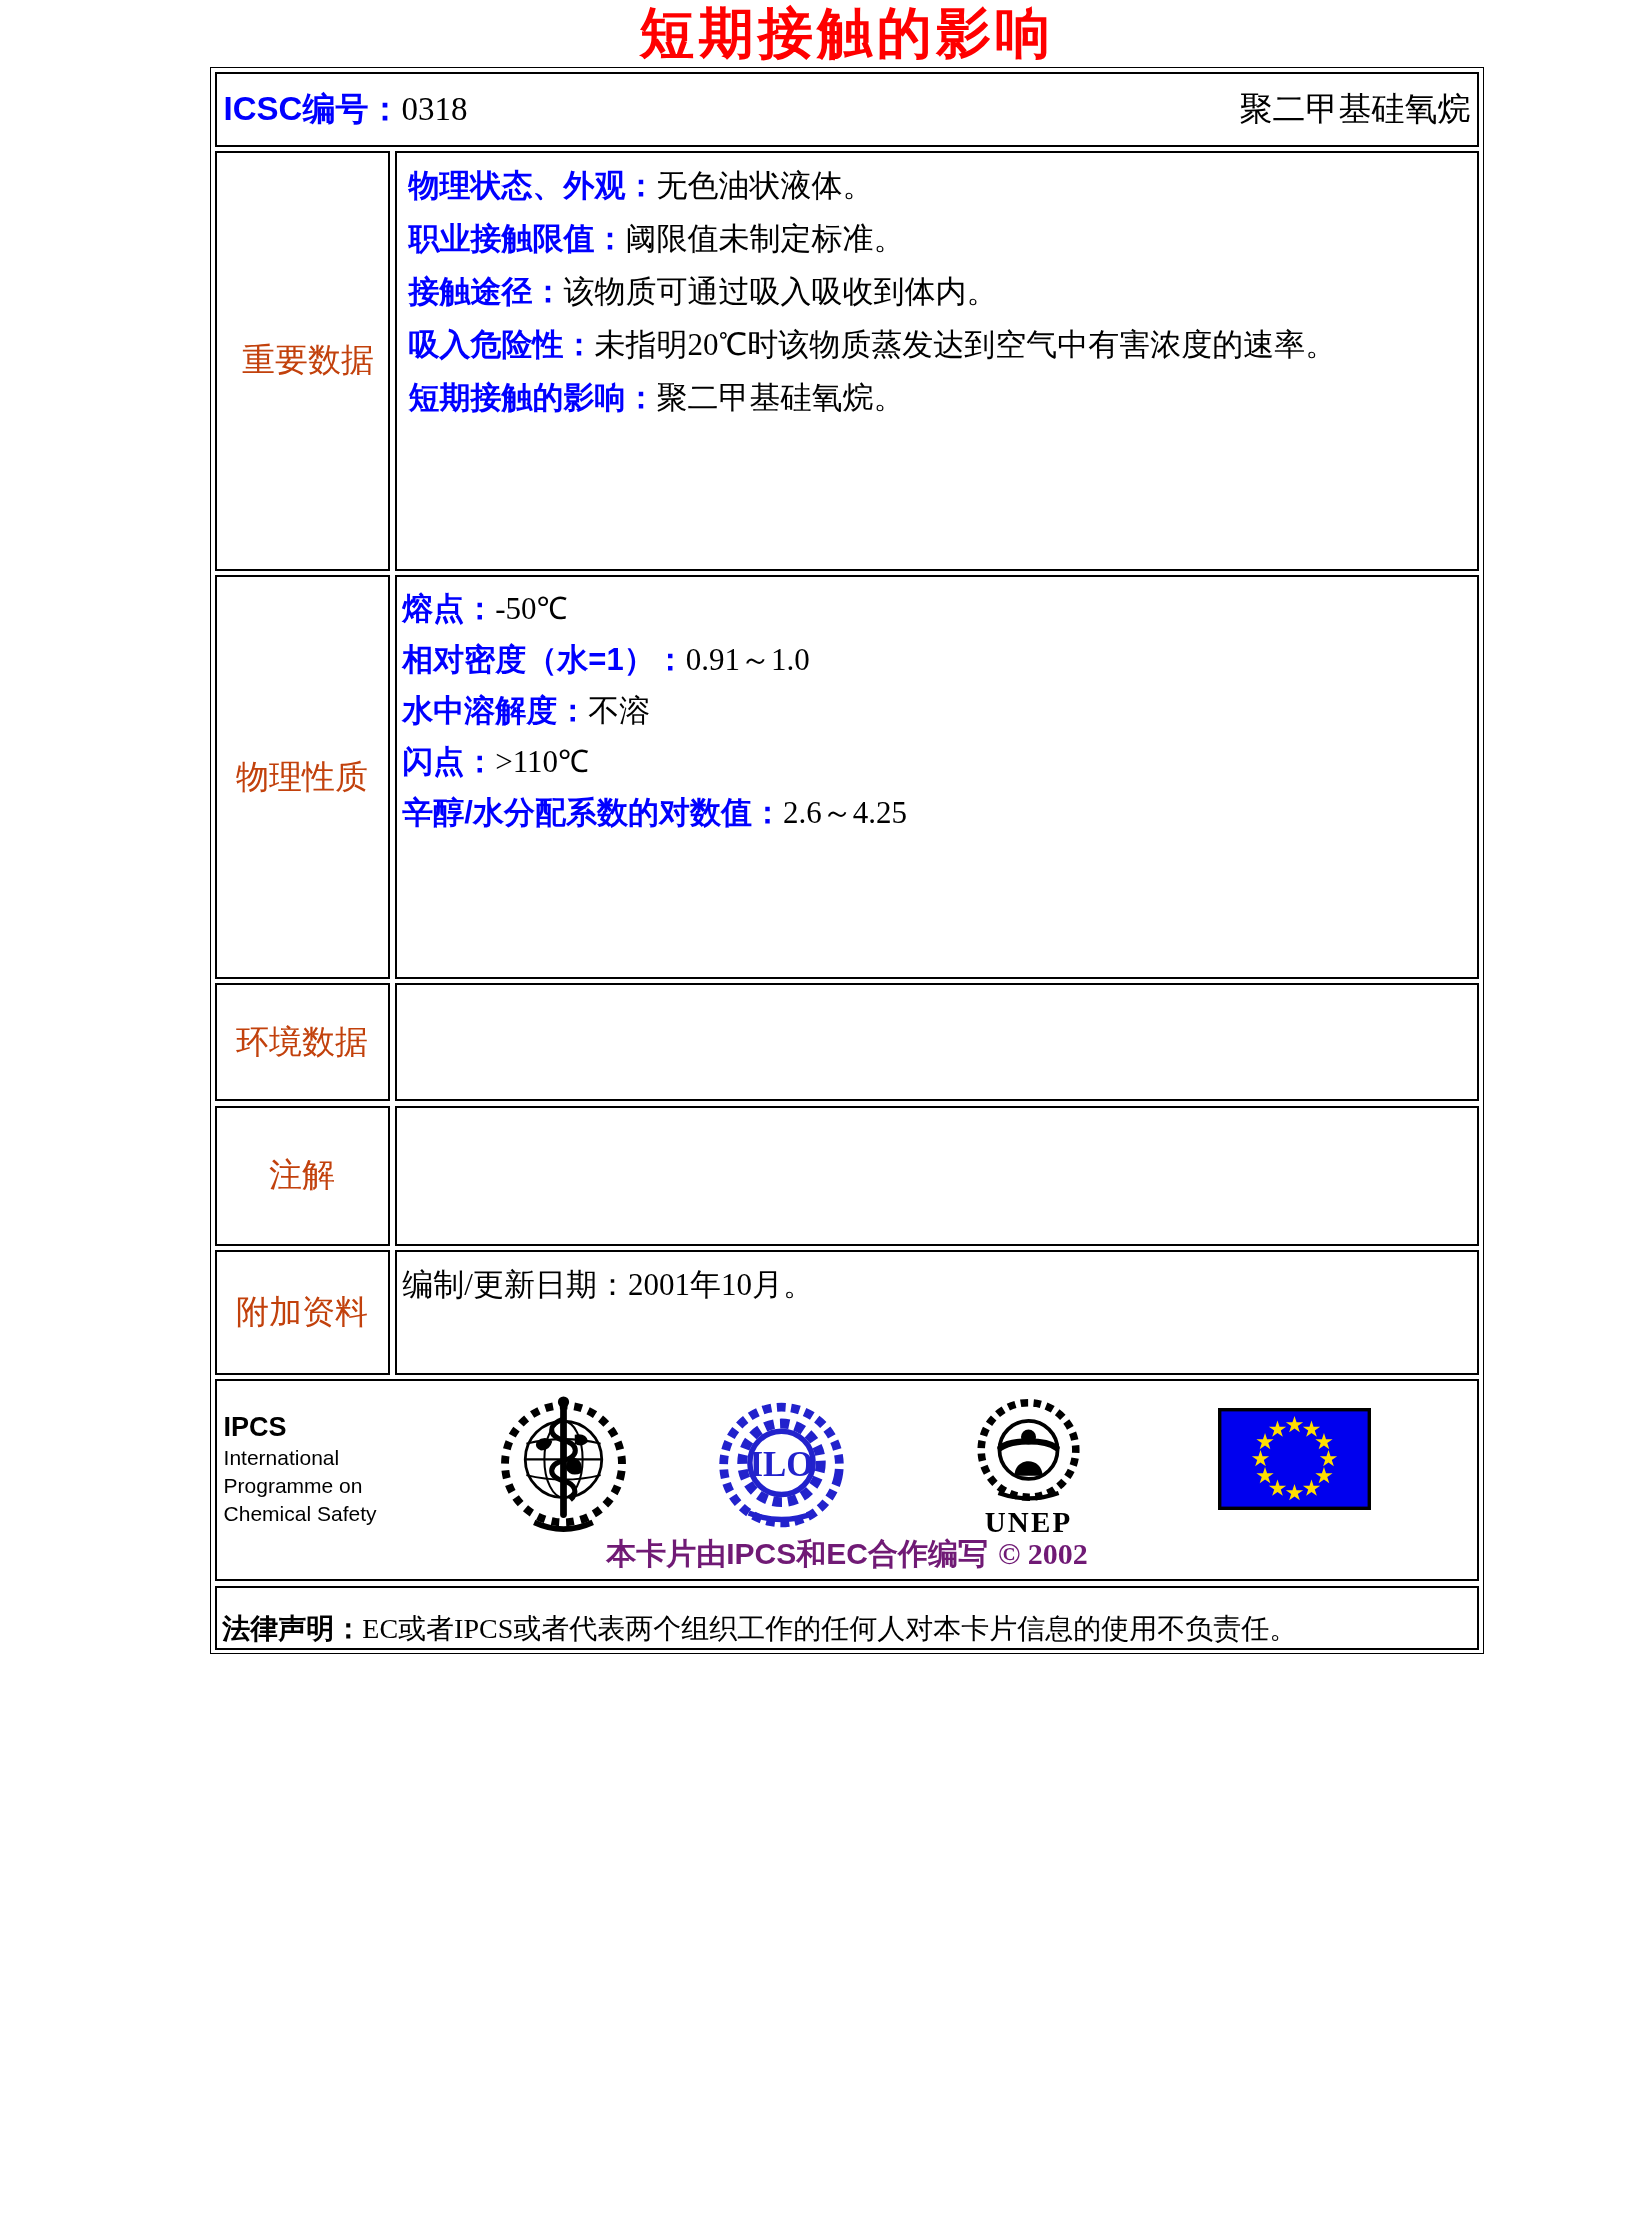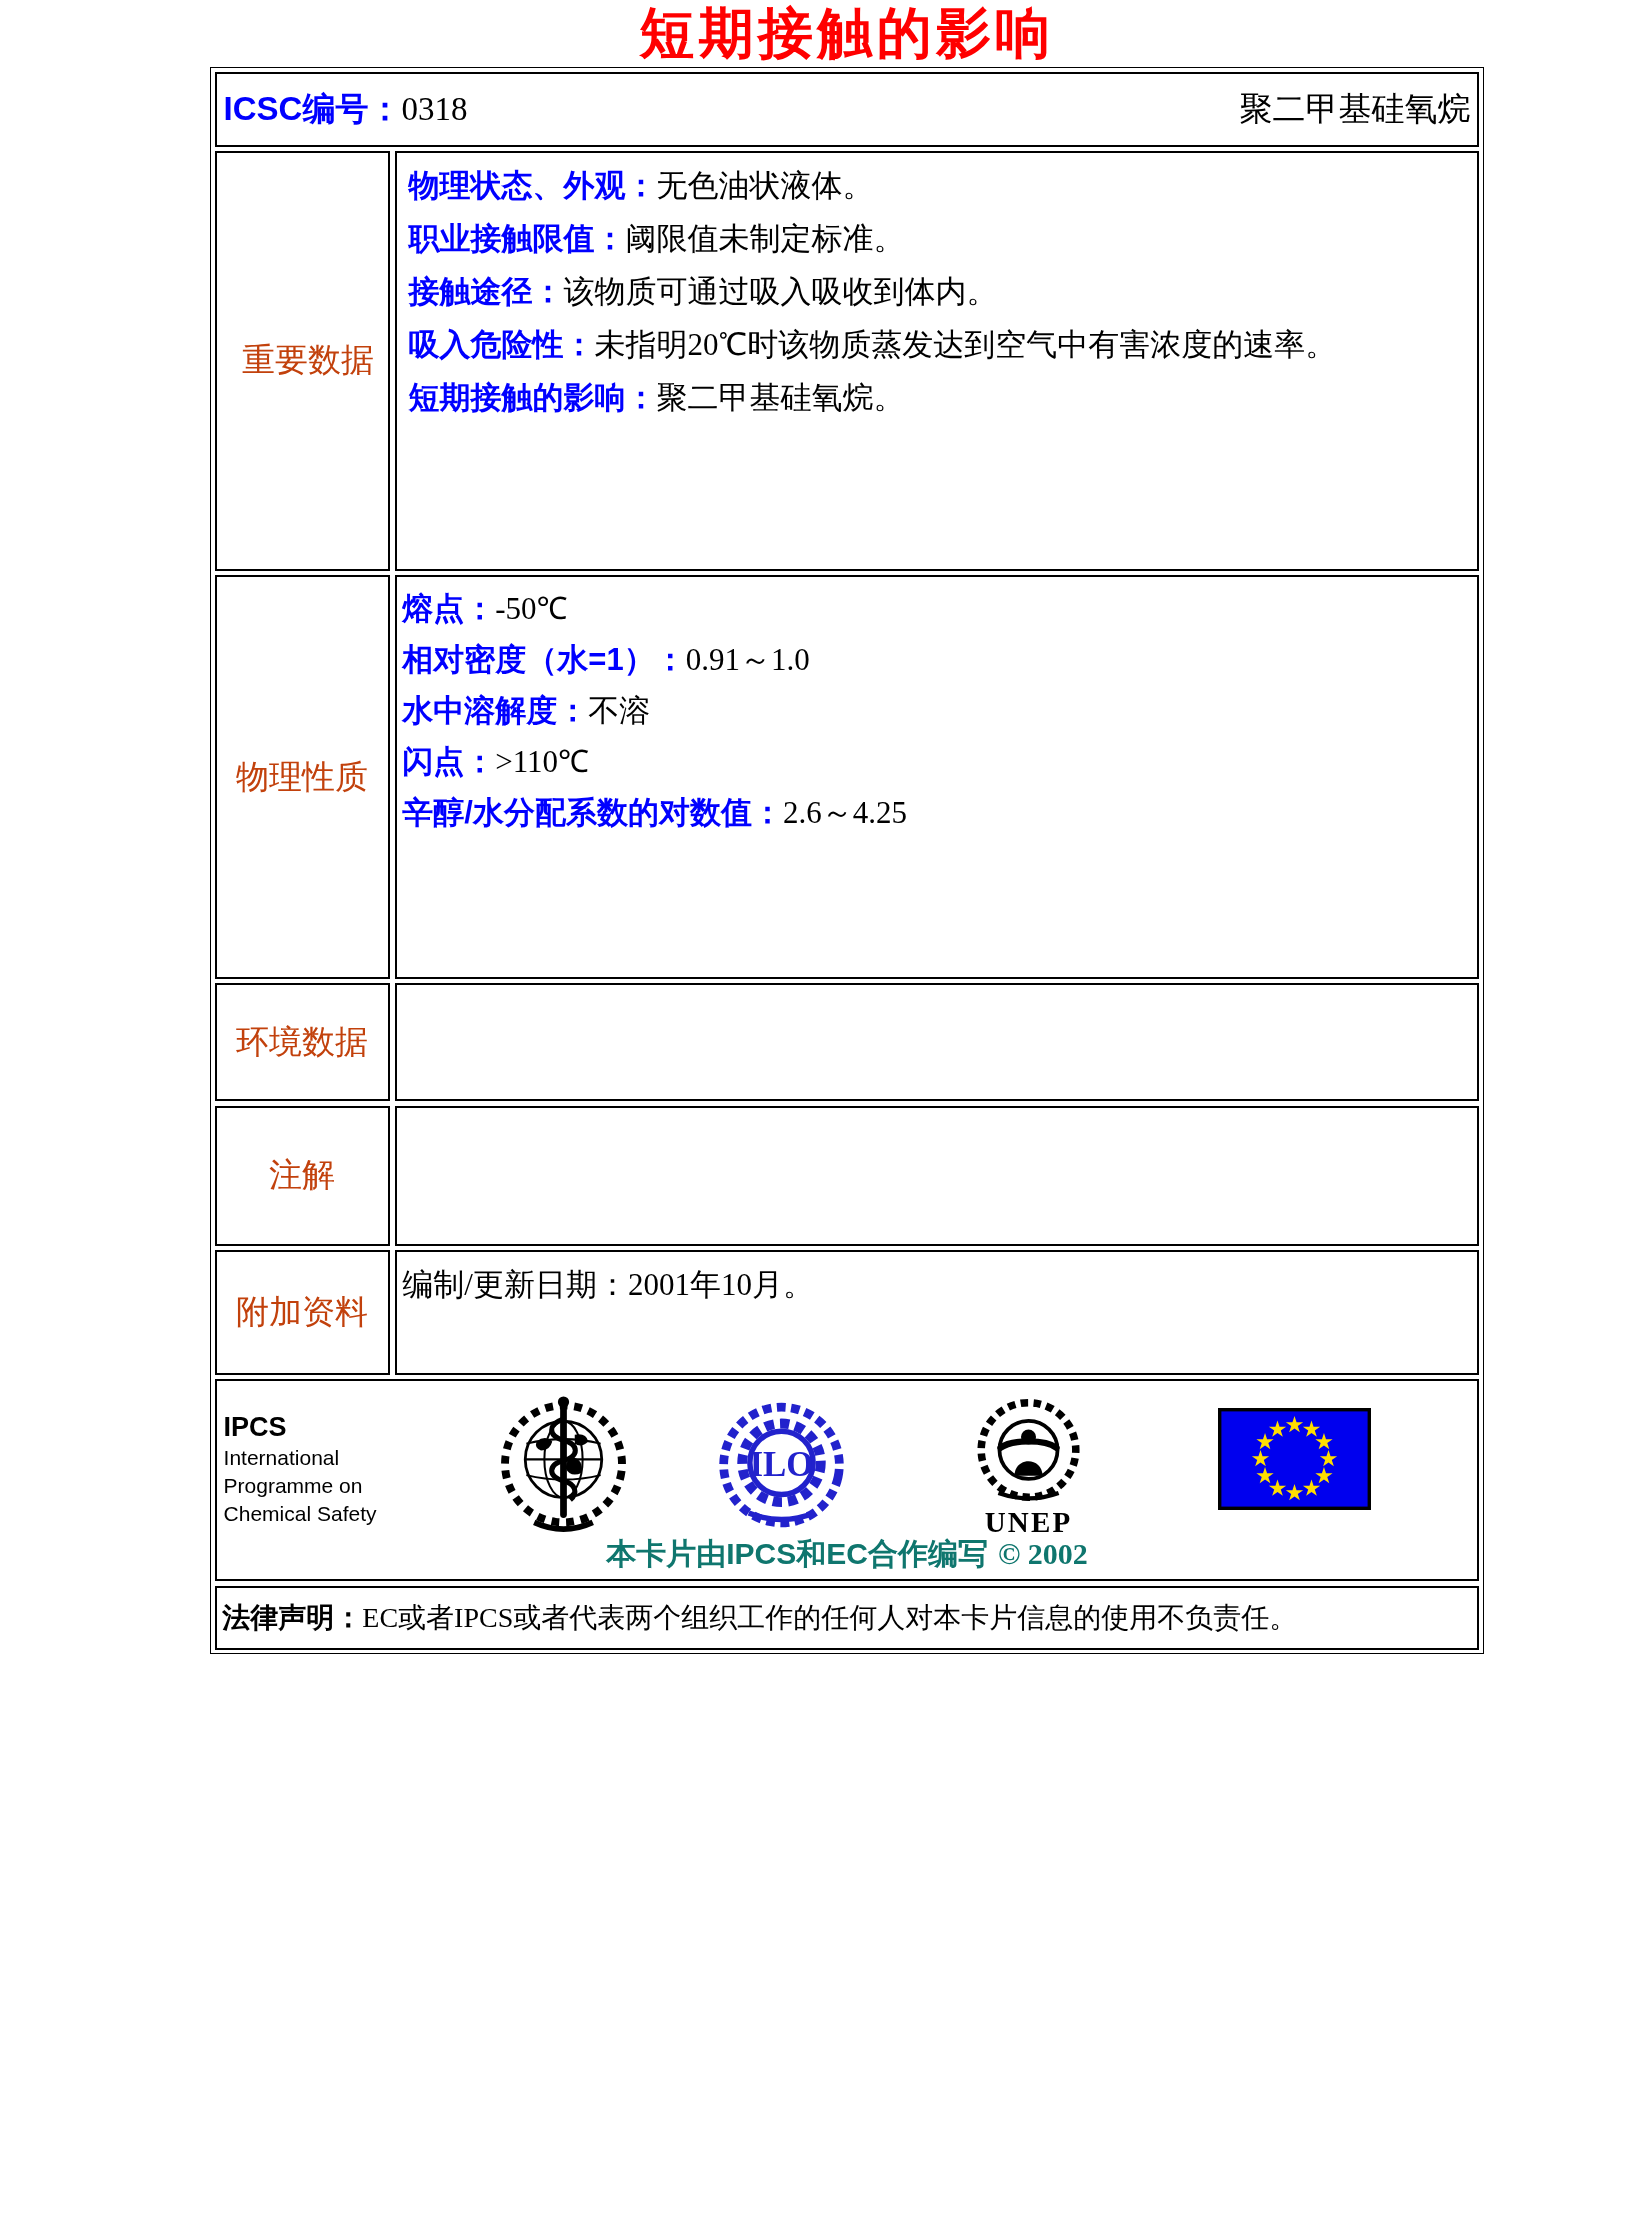--- a/index.html
+++ b/index.html
@@ -59,27 +59,27 @@
   }
   .ipcs-title { font-size: 27px; font-weight: bold; line-height: 33px; }
   .ipcs-line { font-size: 21px; line-height: 28px; }
   .logo { position: absolute; }
   .logo-who  { left: 279px; top: 10px; }
   .logo-ilo  { left: 499px; top: 12.8px; }
   .logo-unep { left: 747px; top: 12.8px; }
   .logo-eu   { left: 1000px; top: 27px; }
   .caption {
     position: absolute; left: 0; bottom: 4.3px; width: 100%;
-    text-align: center; color: #0f766e; font-weight: bold;
+    text-align: center; color: #701a75; font-weight: bold;
     font-family: "Liberation Sans", sans-serif; font-size: 30px;
   }
   .caption .copy { font-family: "Liberation Serif", serif; margin-left: 10px; }
 
   .legal-cell {
-    display: flex; align-items: center; padding: 0 5.7px;
+    display: flex; align-items: flex-end; padding: 0 5.7px;
     font-size: 28px; white-space: nowrap;
   }
   .legal-cell .lk { font-family: "Liberation Sans", sans-serif; font-weight: bold; color: #000; }
   .legal-cell .lv { font-family: "Liberation Serif", serif; color: #000; }
 </style>
 </head>
 <body>
 
 <div class="title">短期接触的影响</div>
 

